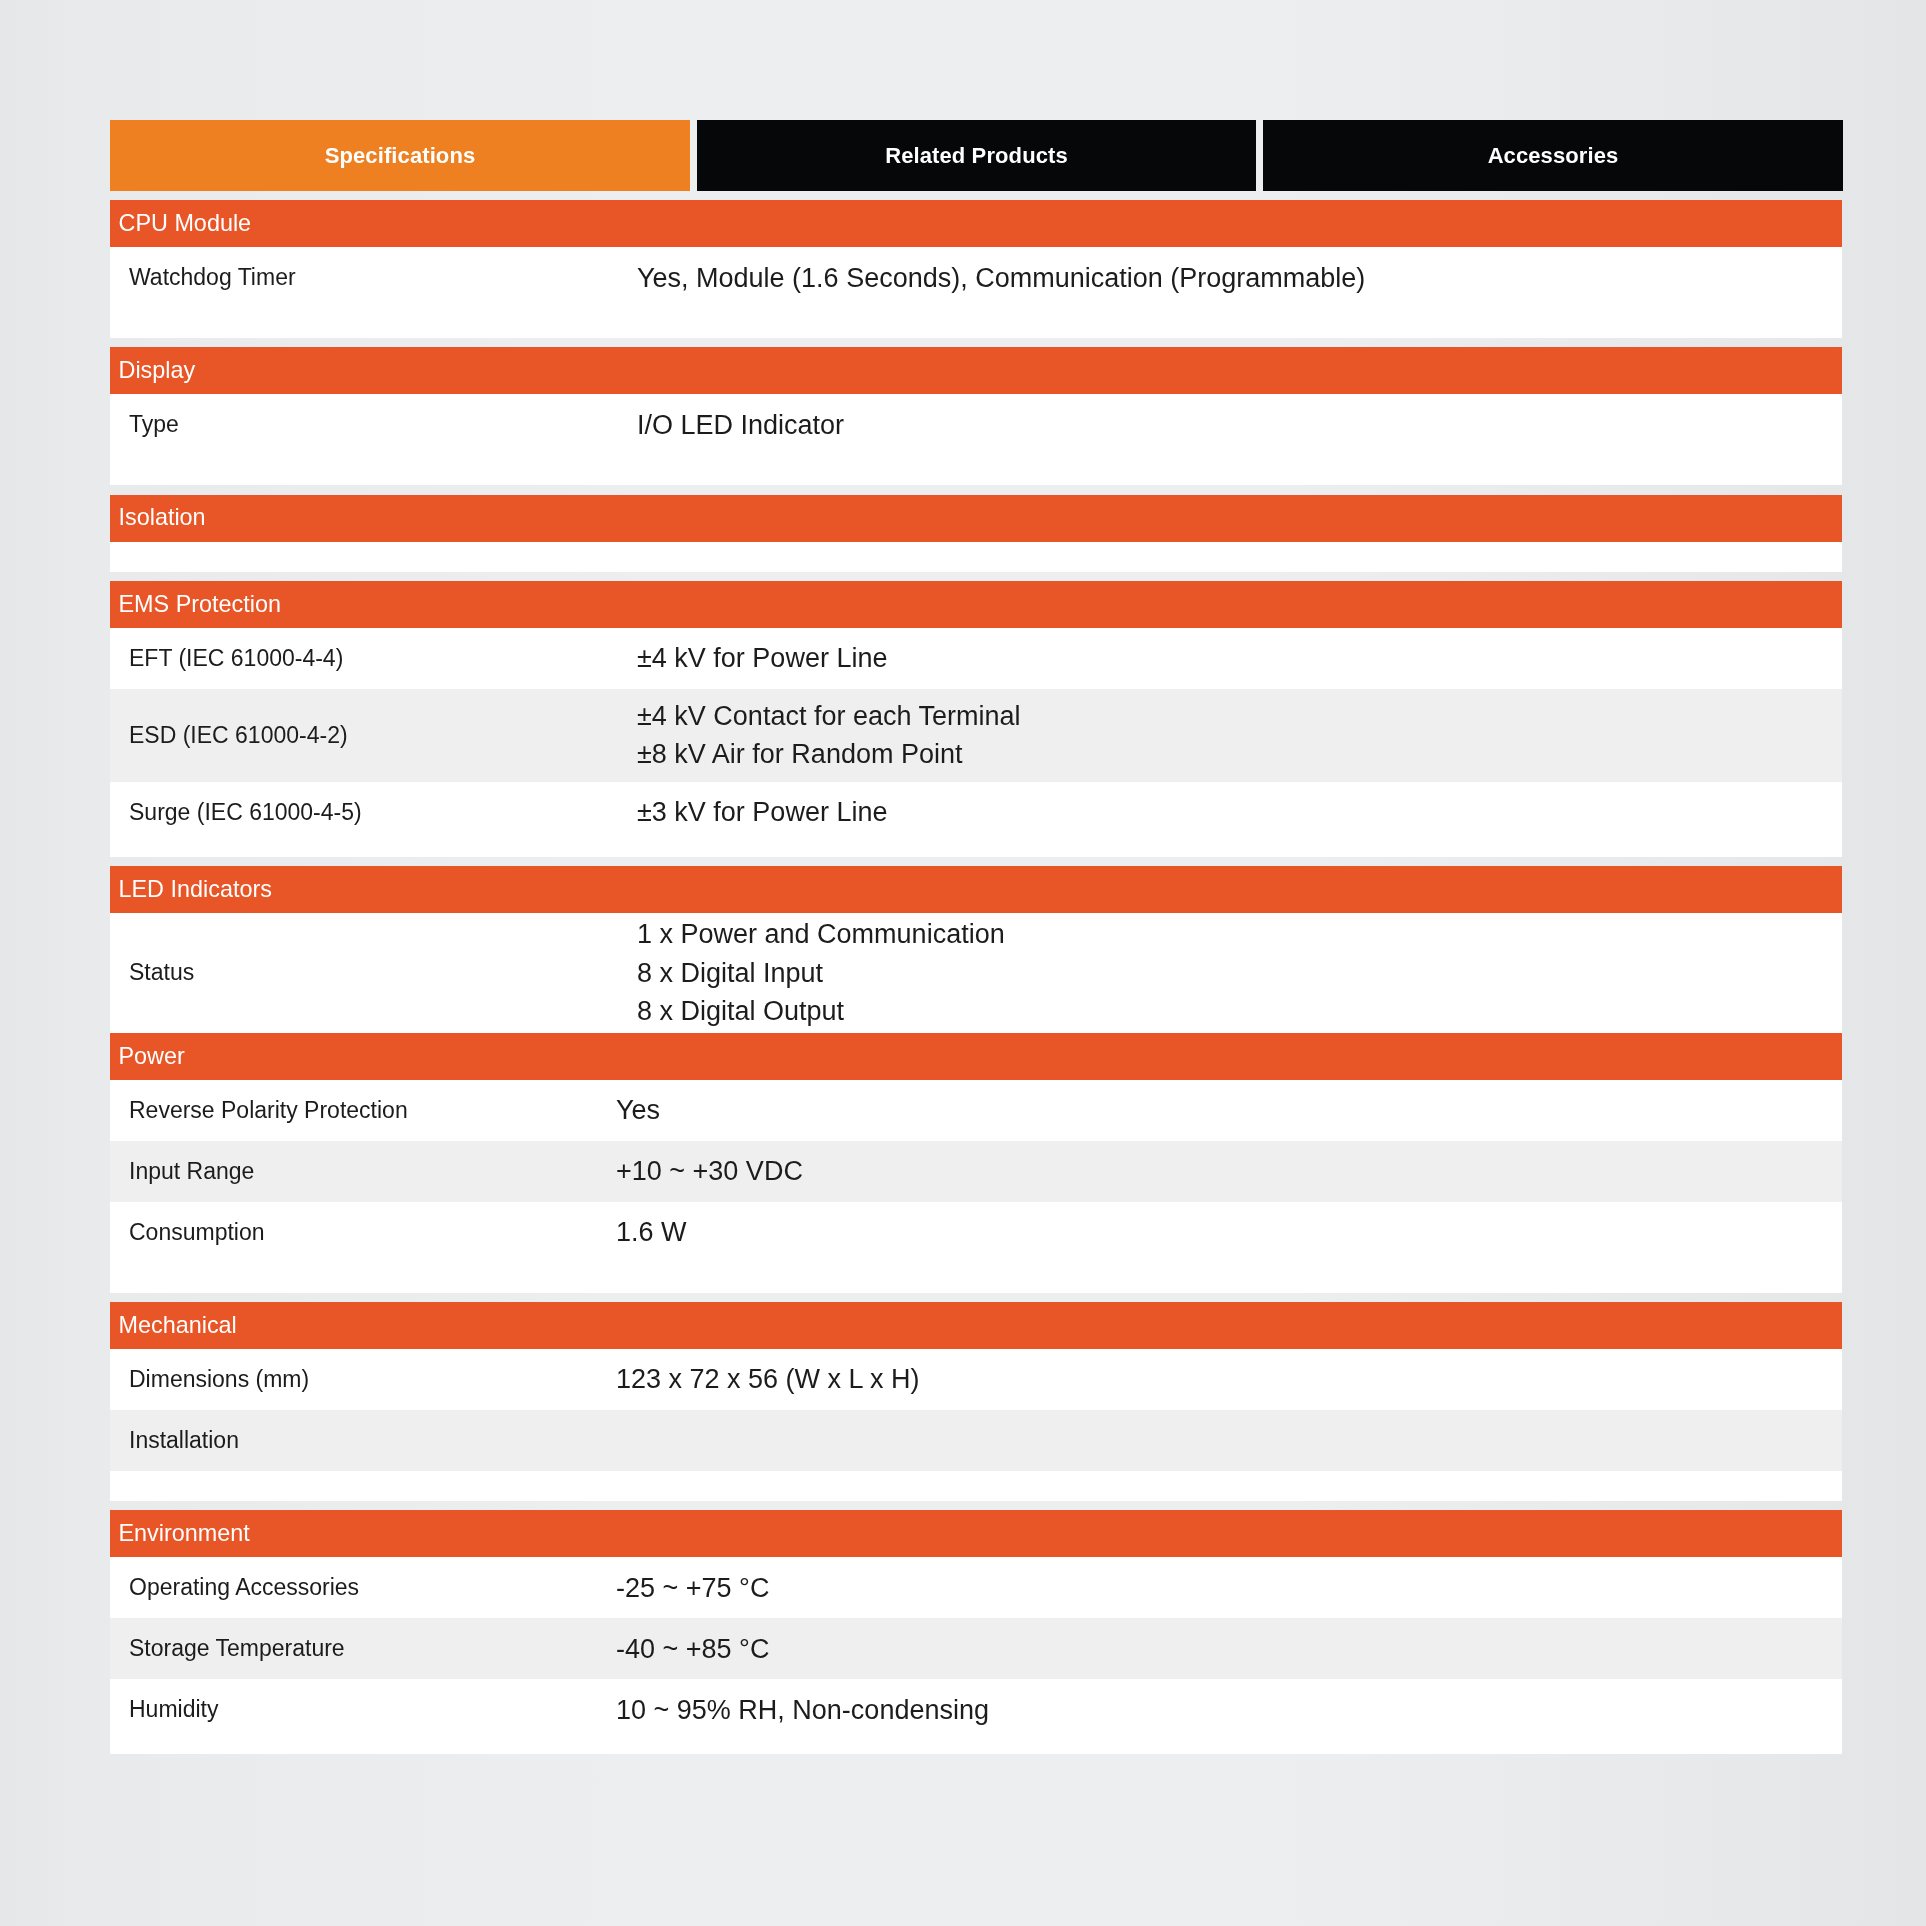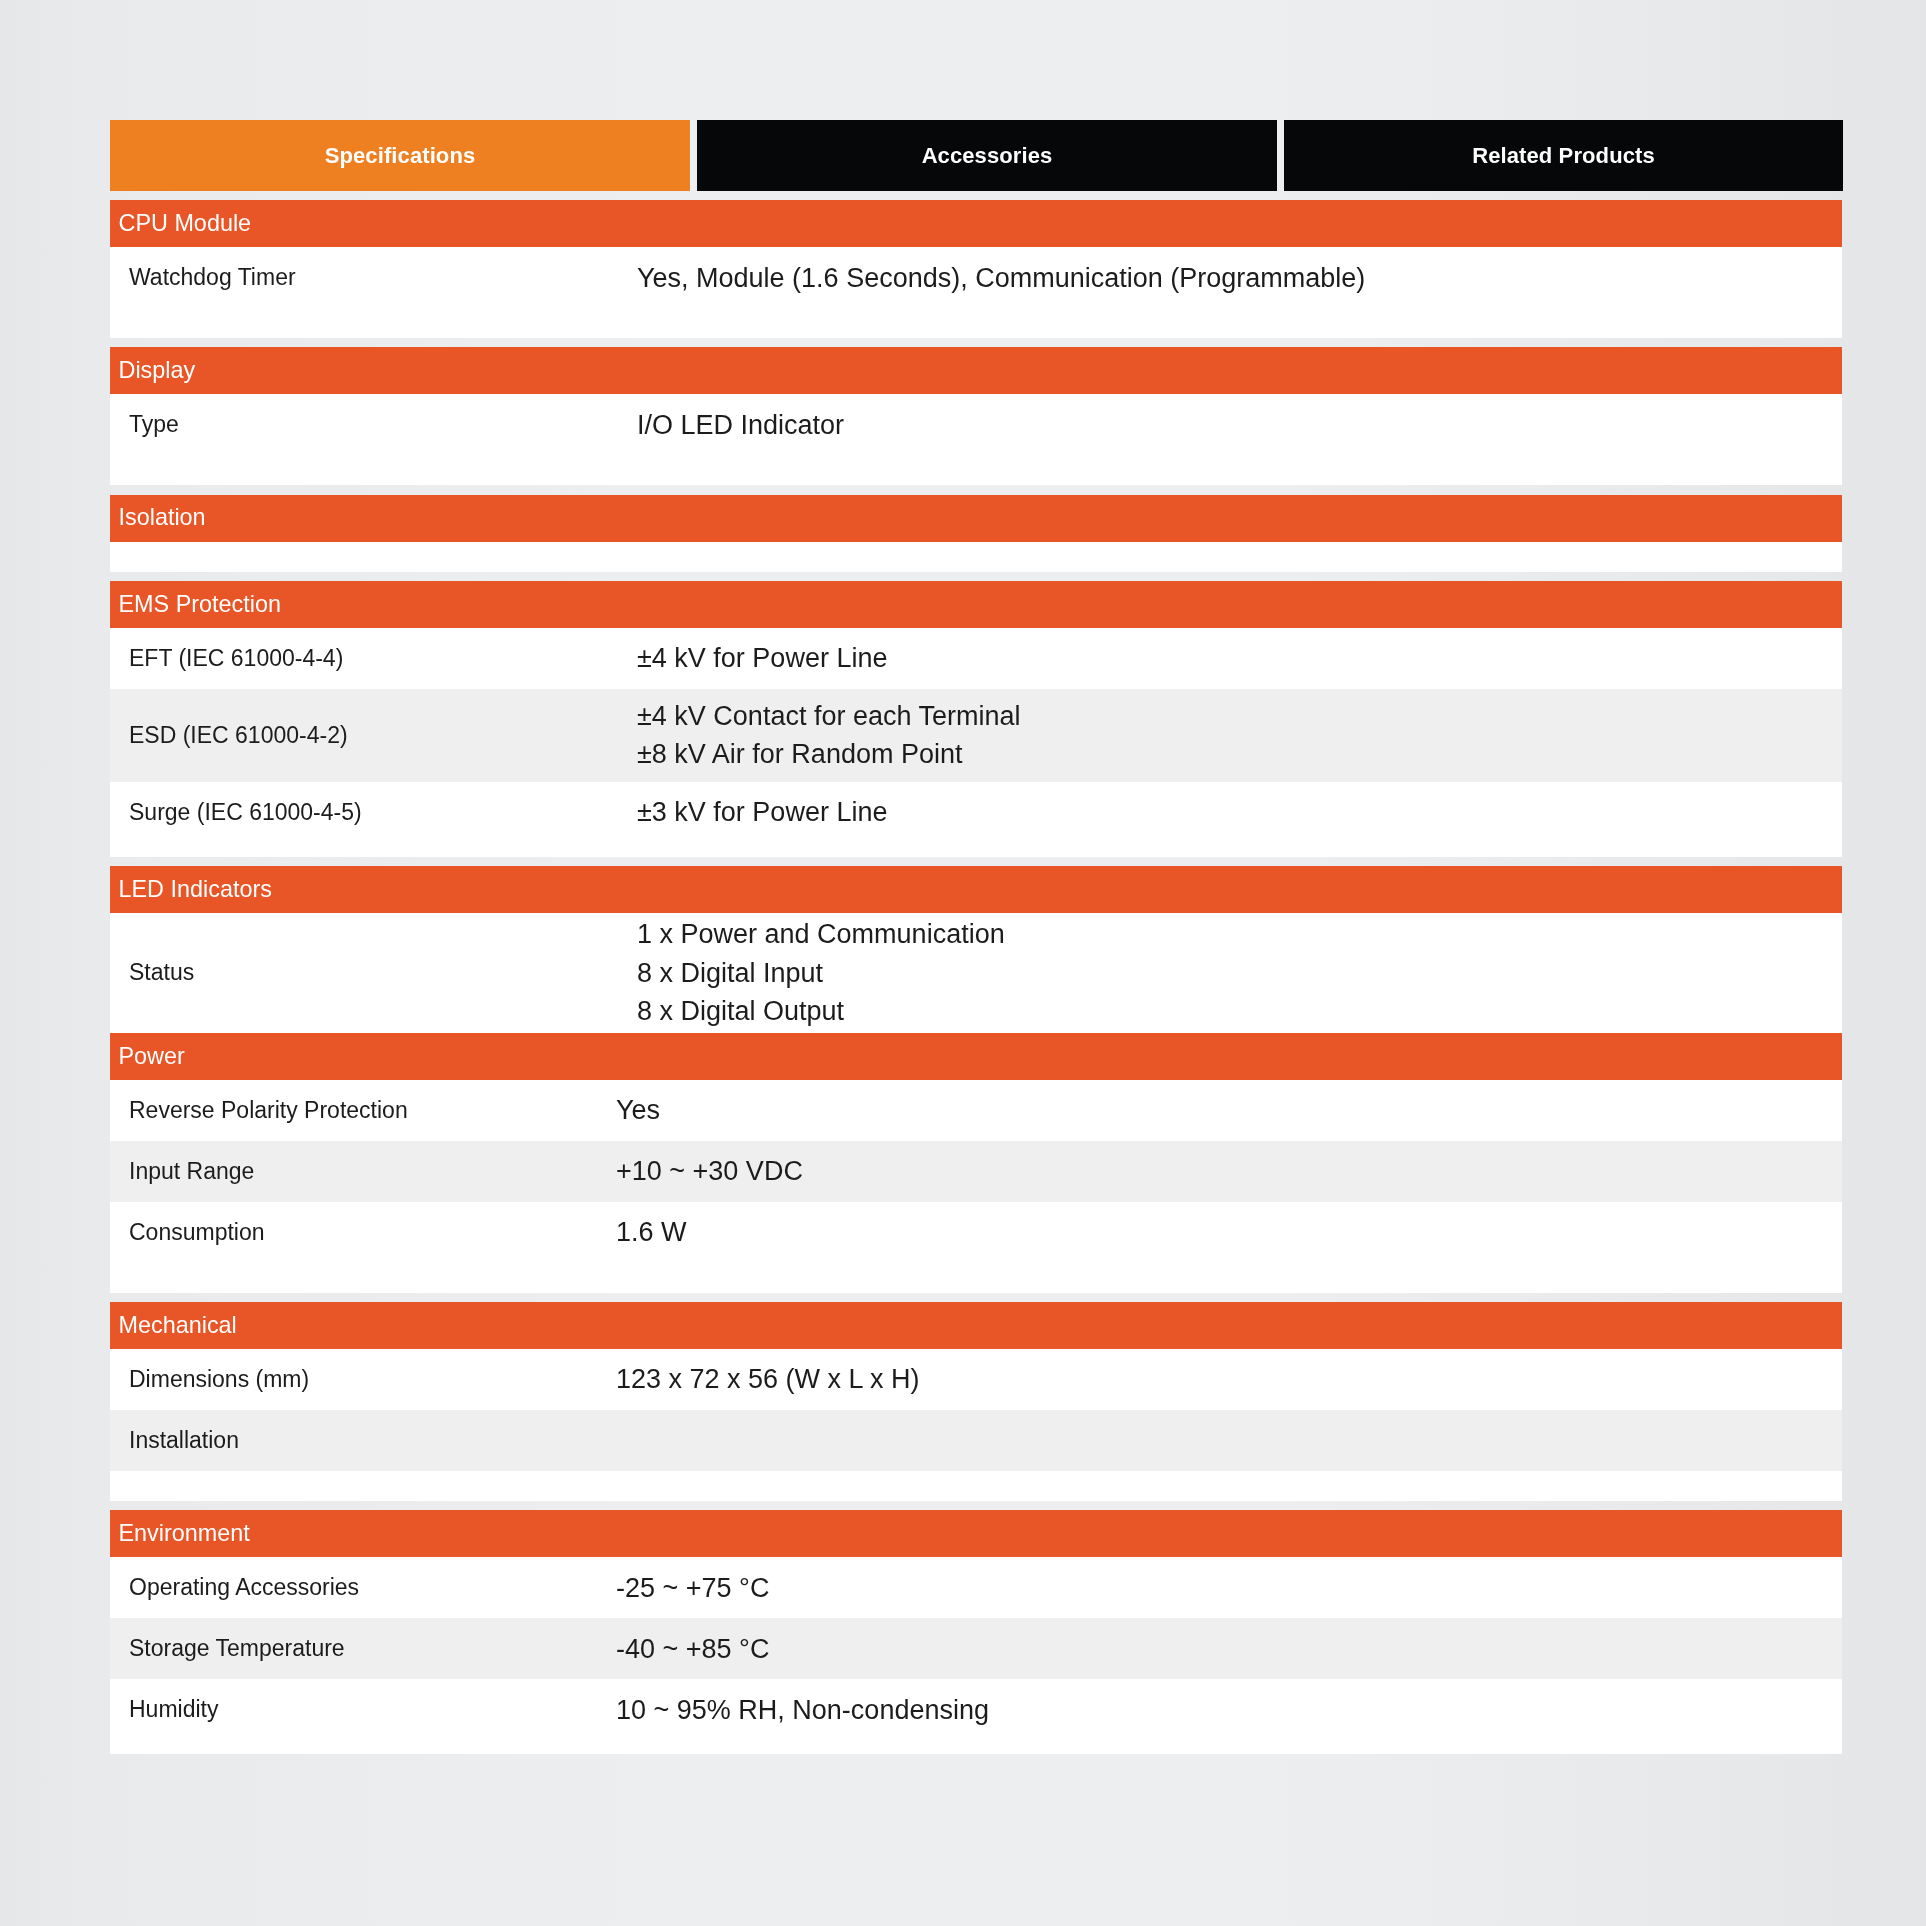--- a/index.html
+++ b/index.html
@@ -143,25 +143,25 @@
 </head>
 <body>
 
 <div id="page">
   <div id="sheet">
 
     <div class="tabbar">
       <div class="tab tab-specs">
         <span>Specifications</span>
       </div>
+      <div class="tab tab-related">
+        <span>Related Products</span>
+      </div>
       <div class="tab tab-accessories">
         <span>Accessories</span>
-      </div>
-      <div class="tab tab-related">
-        <span>Related Products</span>
       </div>
     </div>
 
     <div class="block" style="margin-top:9.2px;">
       <div class="sec-head">
         <span class="sec-head-label">CPU Module</span>
       </div>
       <div class="rows">
         <div class="row">
           <div class="row-label">Watchdog Timer</div>

